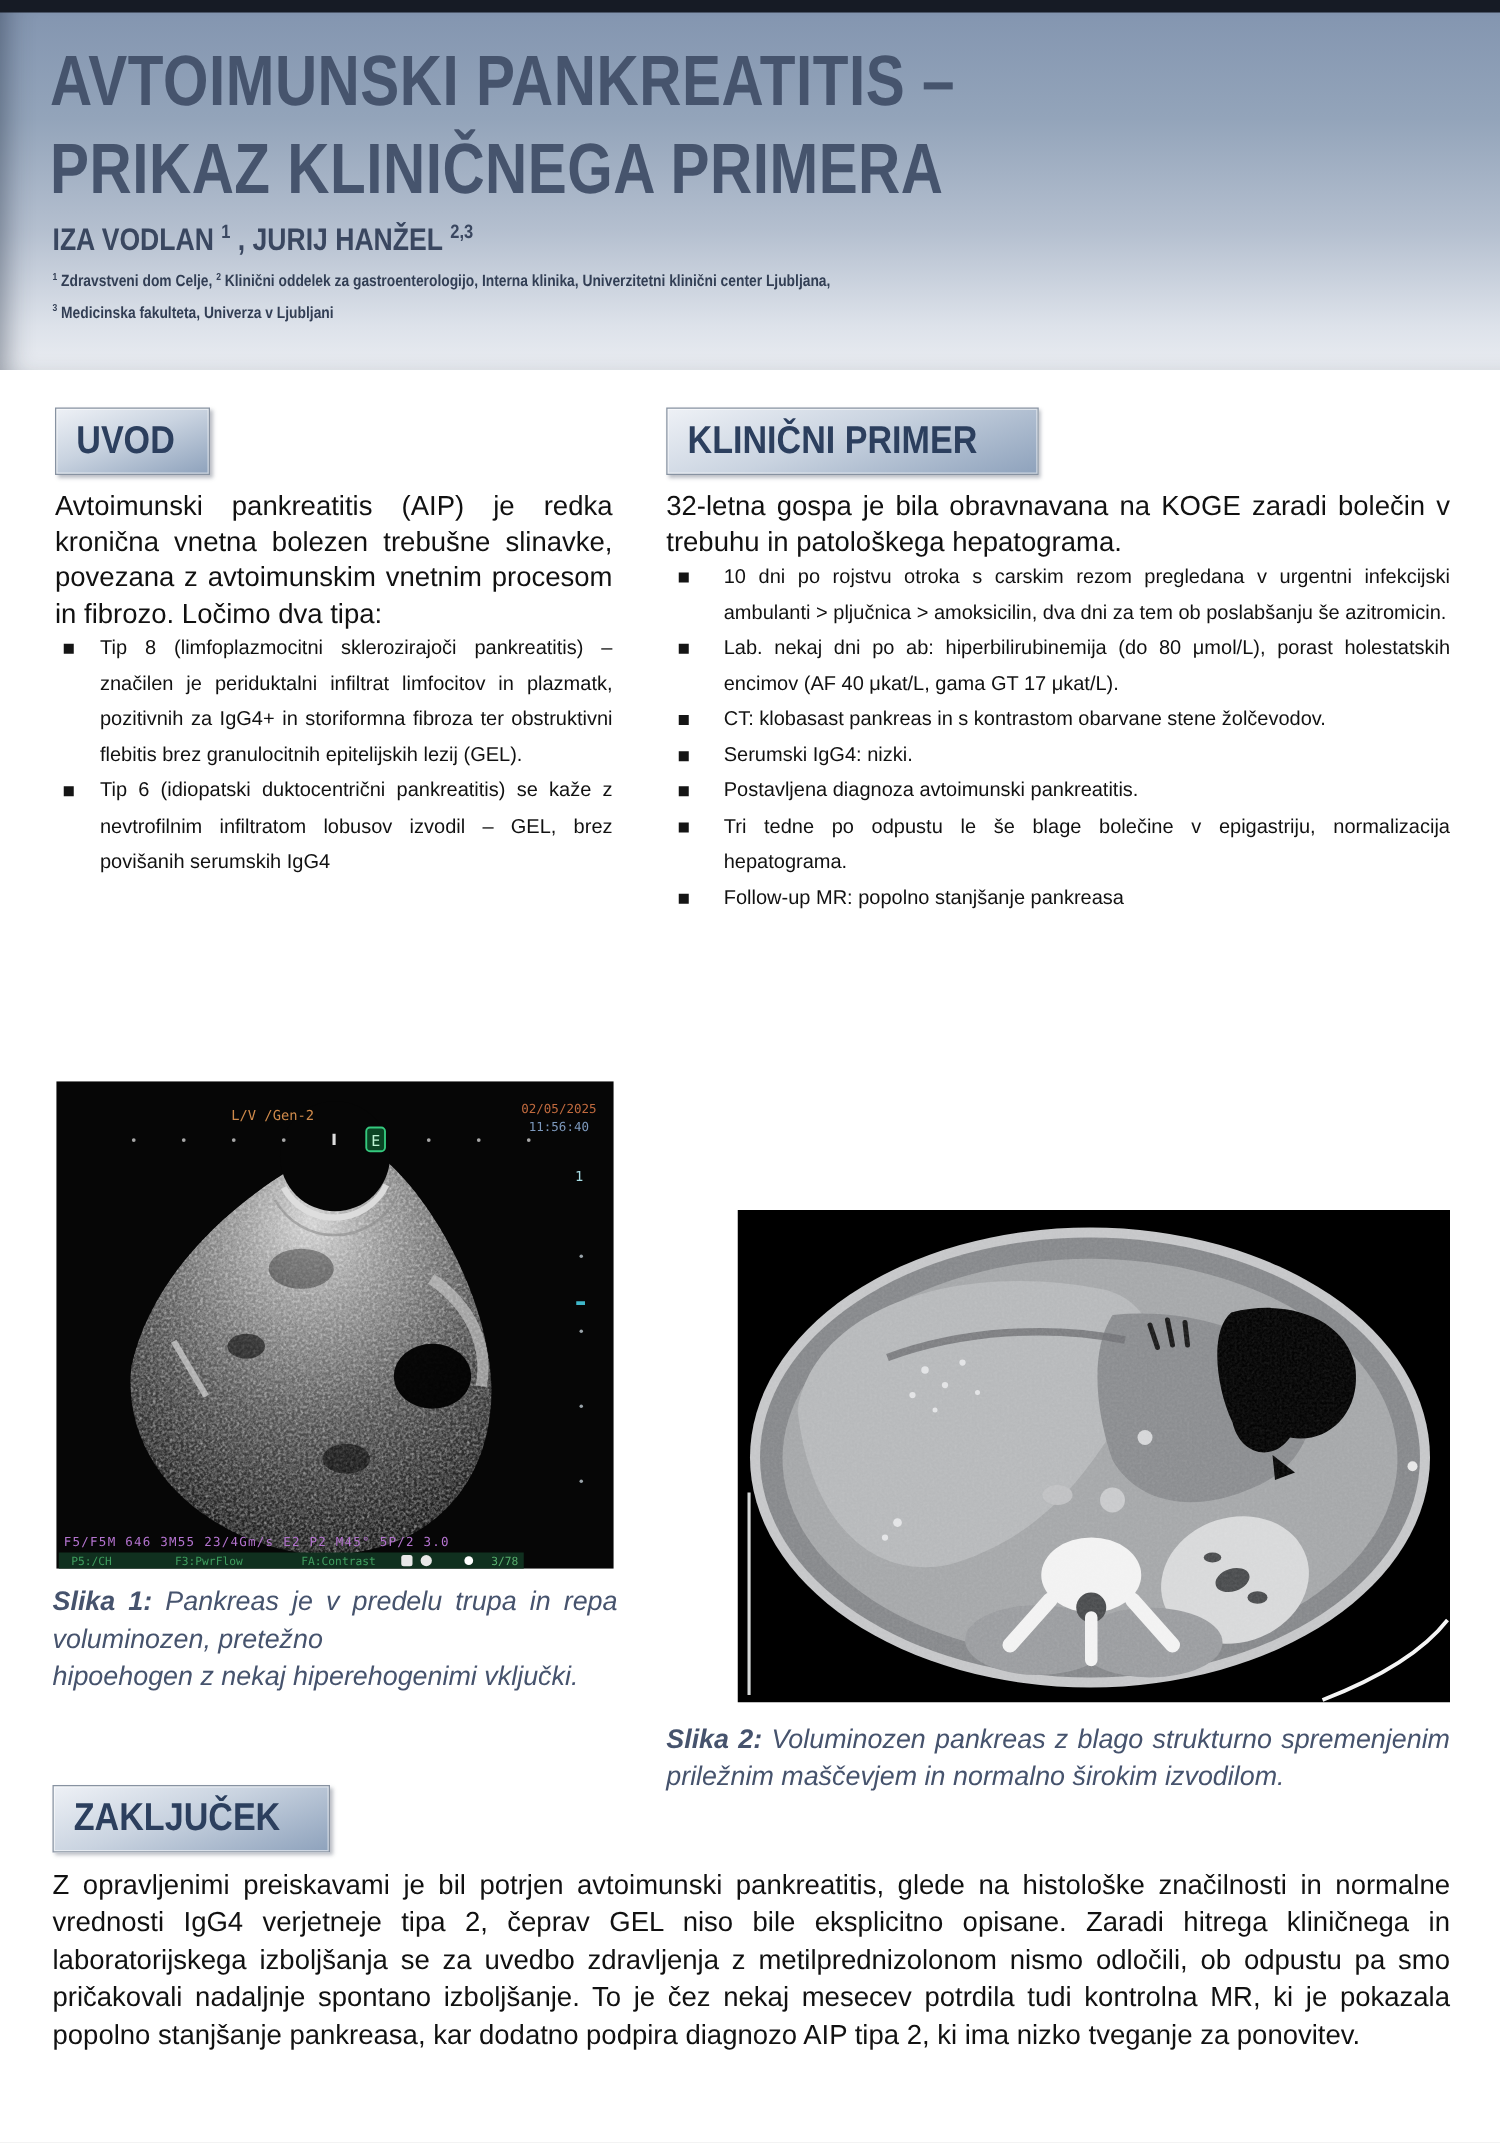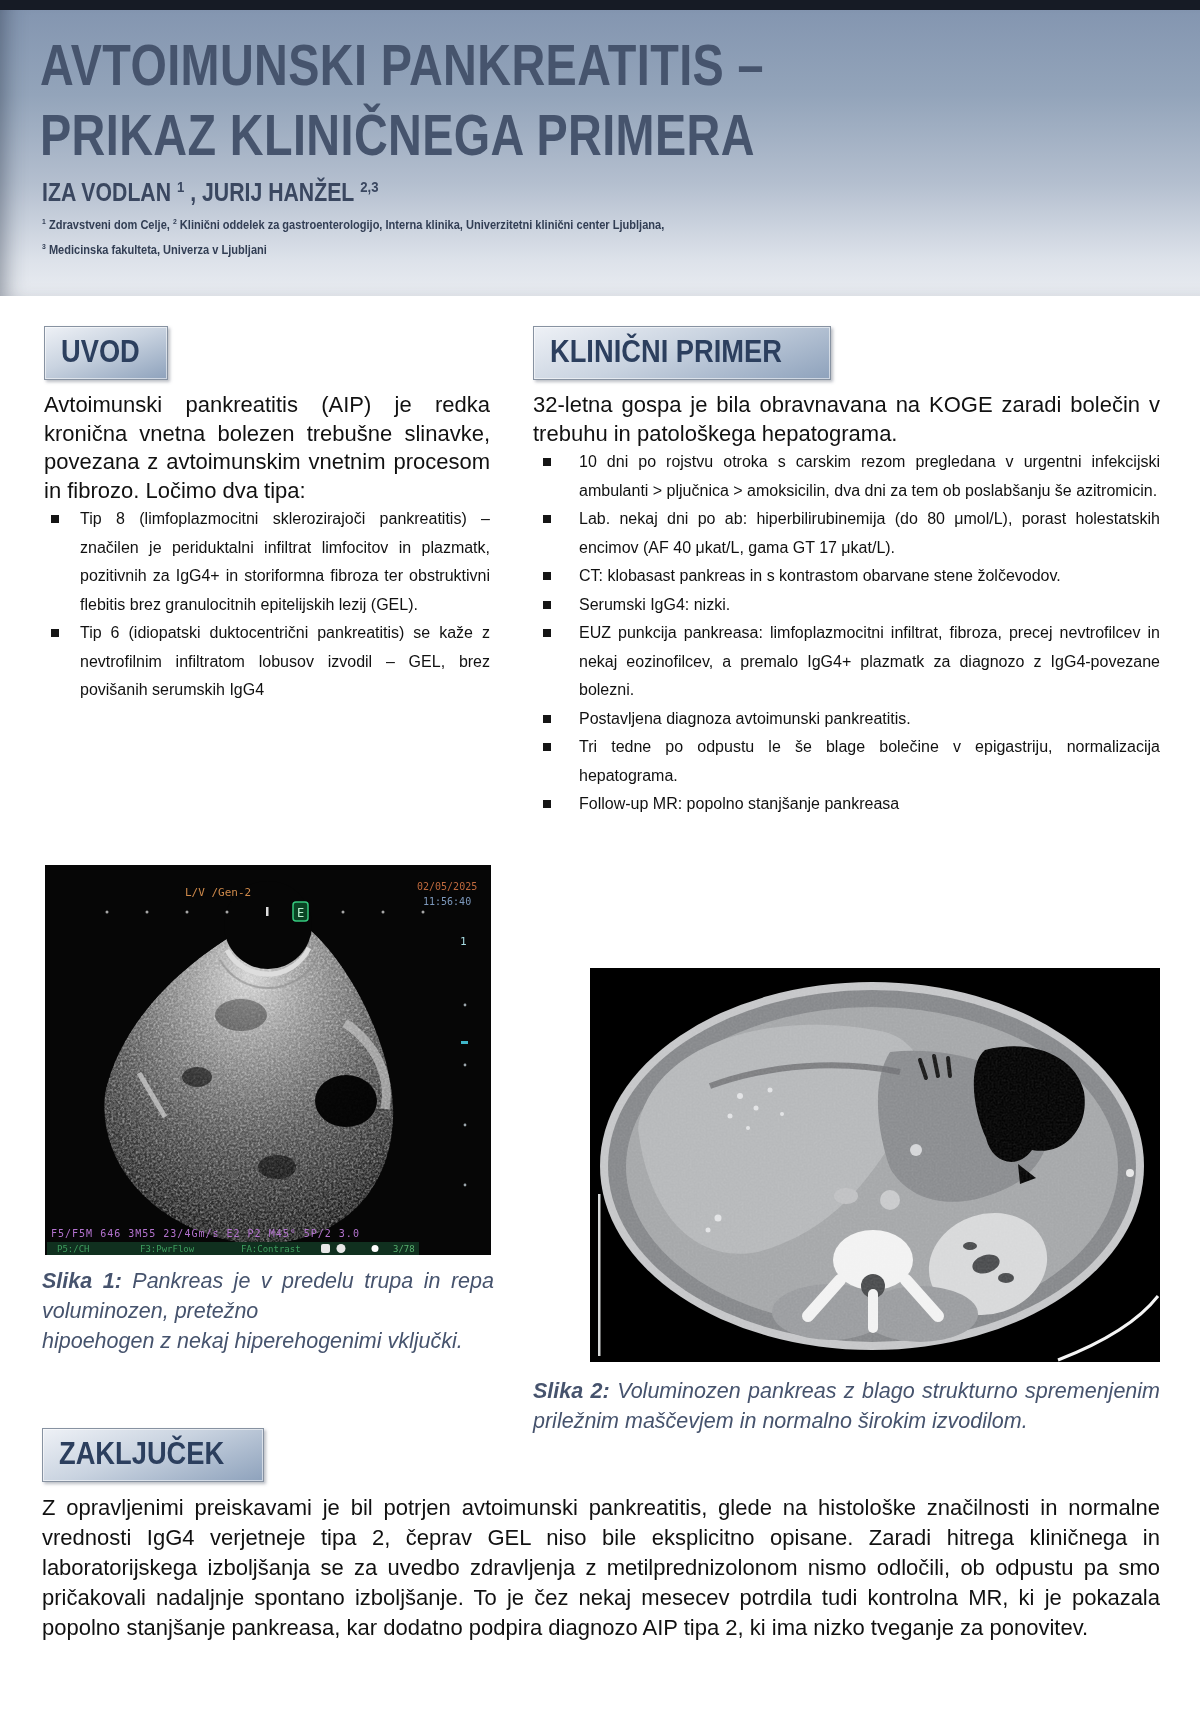--- a/index.html
+++ b/index.html
@@ -87,21 +87,20 @@
     <div class="secbox">
       <span class="condense">KLINIČNI PRIMER</span>
     </div>
     <p class="body-text">32-letna gospa je bila obravnavana na KOGE zaradi bolečin v trebuhu in patološkega hepatograma.</p>
     <ul class="bullets">
 
     <li>10 dni po rojstvu otroka s carskim rezom pregledana v urgentni infekcijski ambulanti &gt; pljučnica &gt; amoksicilin, dva dni za tem ob poslabšanju še azitromicin.</li>
         <li>Lab. nekaj dni po ab: hiperbilirubinemija (do 80 μmol/L), porast holestatskih encimov (AF 40 μkat/L, gama GT 17 μkat/L).</li>
         <li>CT: klobasast pankreas in s kontrastom obarvane stene žolčevodov.</li>
         <li>Serumski IgG4: nizki.</li>
-        <li>EUZ punkcija pankreasa: limfoplazmocitni infiltrat, fibroza, precej nevtrofilcev in nekaj eozinofilcev, a premalo IgG4+ plazmatk za diagnozo z IgG4-povezane bolezni.</li>
         <li>Postavljena diagnoza avtoimunski pankreatitis.</li>
         <li>Tri tedne po odpustu le še blage bolečine v epigastriju, normalizacija hepatograma.</li>
         <li>Follow-up MR: popolno stanjšanje pankreasa</li>
       </ul>
   </div>
 
   <div class="fig" style="left:45px; top:865px;">
     <svg width="446" height="390" viewBox="0 0 446 390" xmlns="http://www.w3.org/2000/svg">
       <defs>
         <radialGradient id="fanGrad" cx="50%" cy="18%" r="90%">

